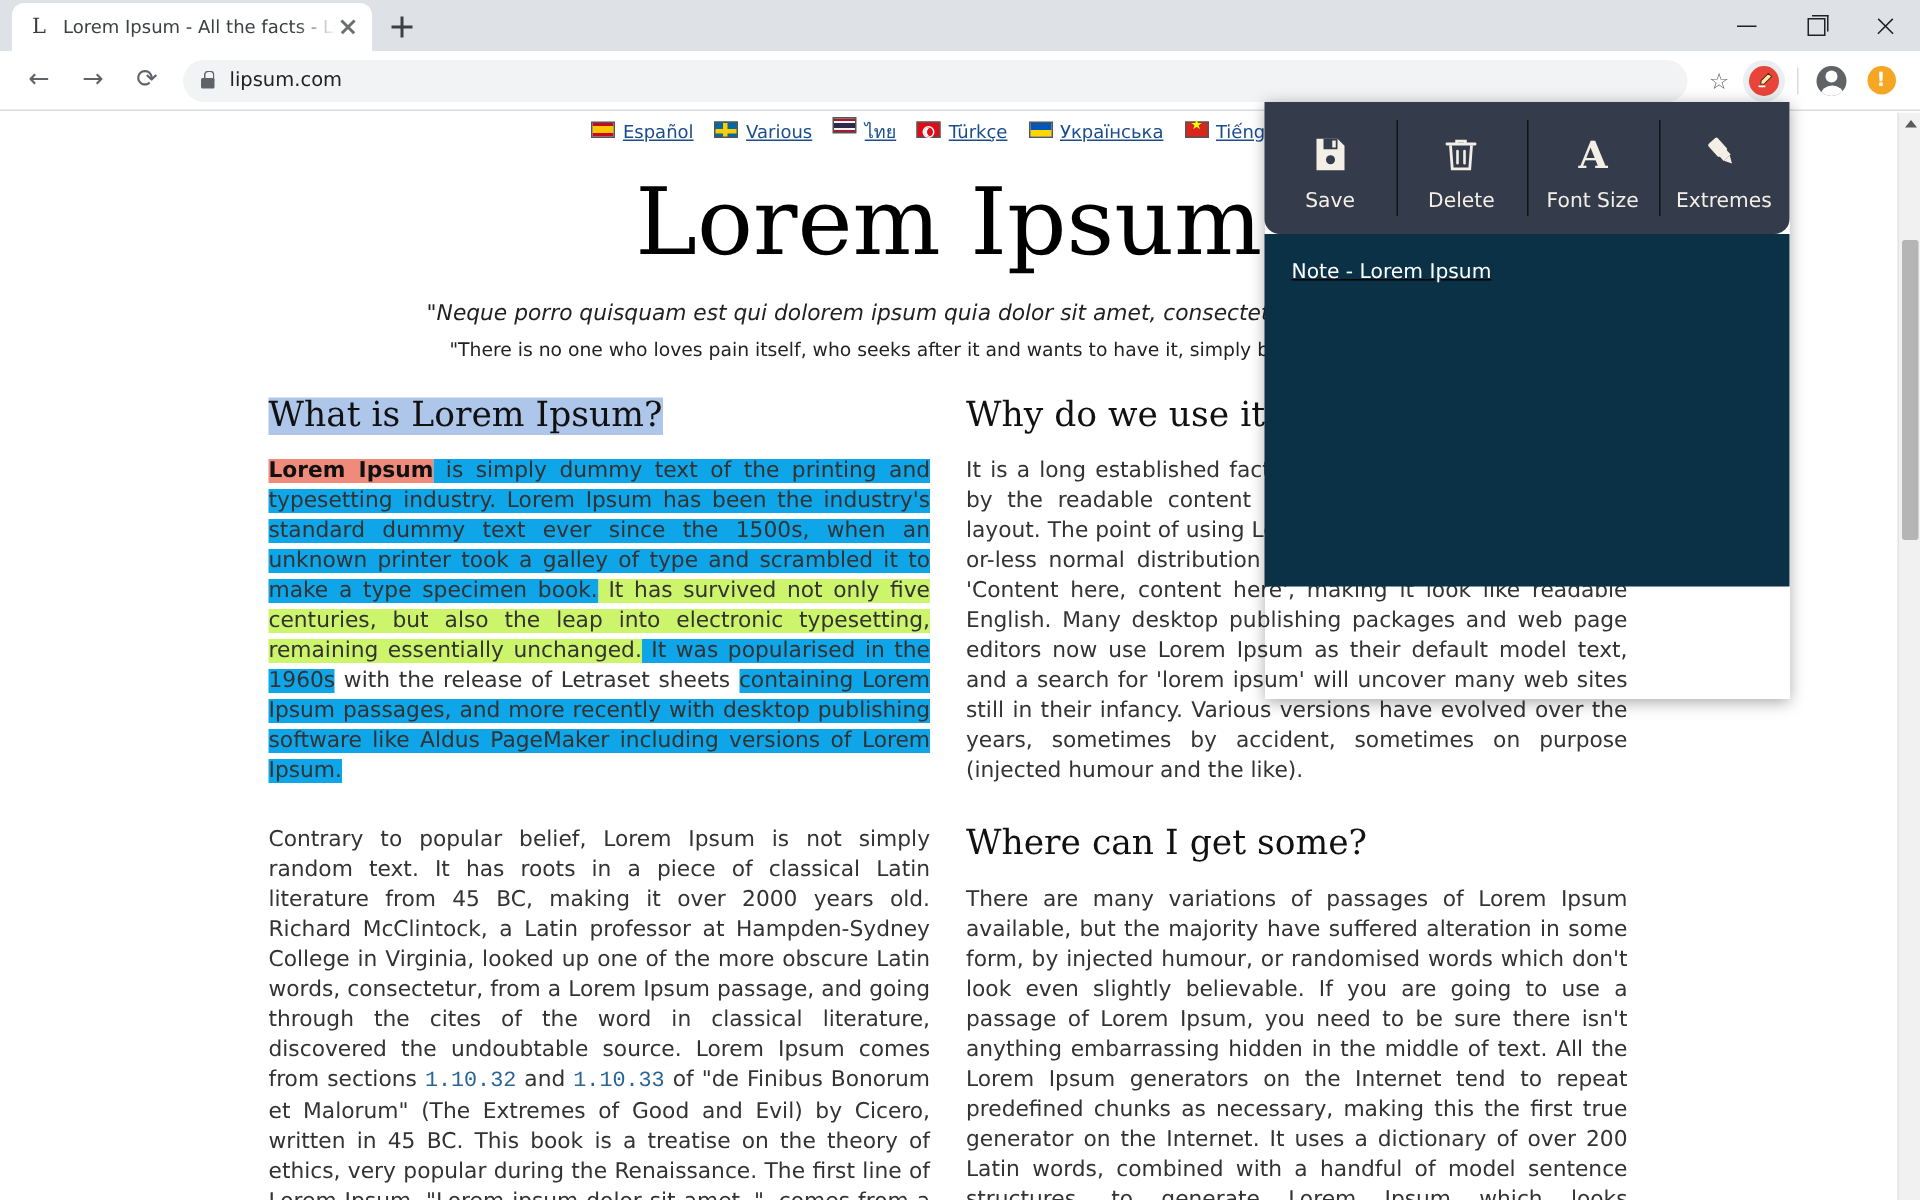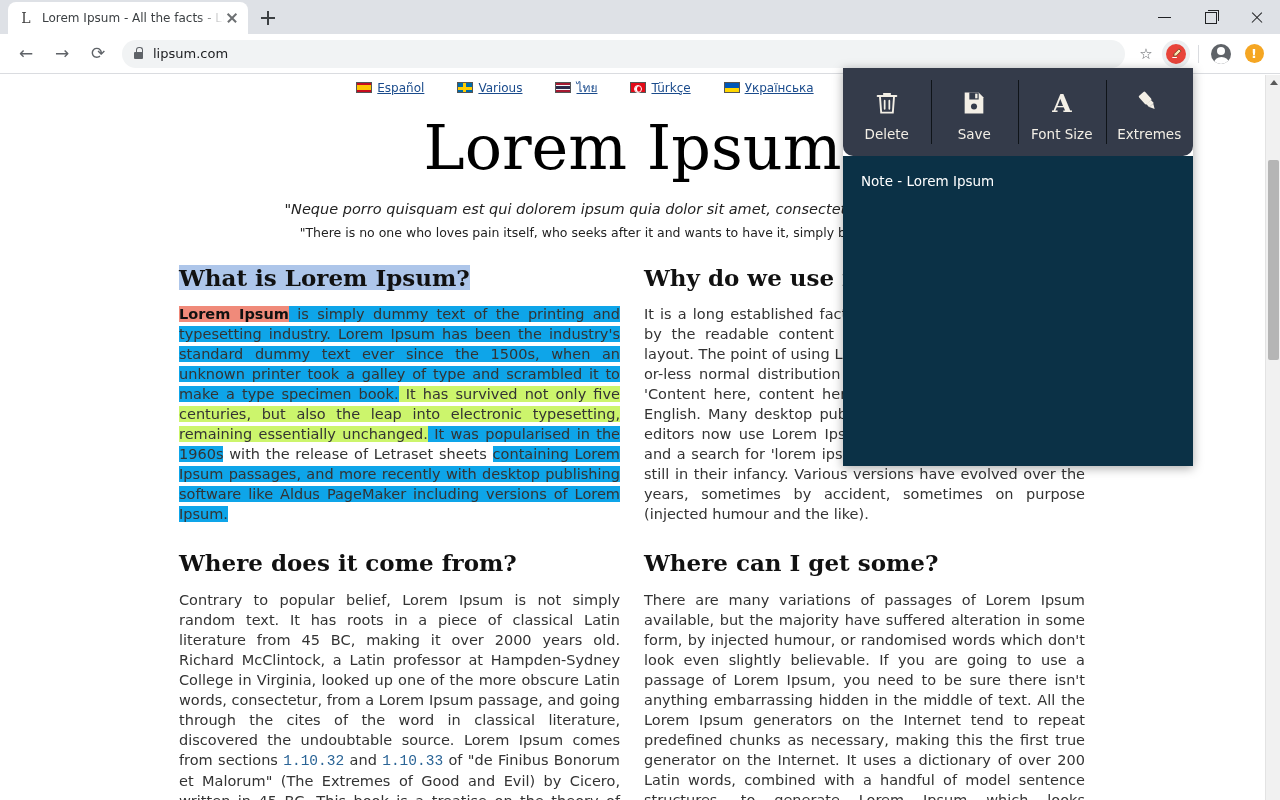--- a/index.html
+++ b/index.html
@@ -173,22 +173,22 @@
     position: absolute; left: 0; top: 0; width: 1265px; height: 725px;
     padding: 0;
   }
 
   .langbar {
     display: flex; justify-content: center; align-items: center;
     gap: 14px; padding-top: 3px; flex-wrap: nowrap;
     white-space: nowrap; overflow: hidden;
   }
   .lang {
-    display: inline-flex; align-items: center; gap: 5px;
-    font-size: 12px; color: #1a4b8c; margin-left: 19px;
+    display: inline-flex; align-items: flex-start; gap: 5px;
+    font-size: 12px; color: #1a4b8c;
   }
   .lang a { color: #1a4b8c; text-decoration: underline; }
   .flag {
     width: 16px; height: 11px; display: inline-block;
     border: 1px solid #555; flex: 0 0 16px;
   }
   .f-es { background: linear-gradient(to bottom,#c60b1e 0 25%,#ffc400 25% 75%,#c60b1e 75% 100%); }
   .f-se { background: #006aa7; position: relative; }
   .f-se::before { content:""; position:absolute; left:5px; top:0; width:3px; height:100%; background:#fecc00; }
   .f-se::after  { content:""; position:absolute; left:0; top:4px; width:100%; height:3px; background:#fecc00; }
@@ -220,21 +220,21 @@
   }
 
   .cols {
     position: absolute; left: 179px; top: 190px;
     width: 906px;
     display: flex; gap: 24px;
   }
   .col { width: 441px; }
   h2.sec {
     font-family: "DejaVu Serif", serif;
-    font-size: 23px; font-weight: bold; color: #111;
+    font-size: 23px; font-weight: normal; color: #111;
     margin: 0 0 14px 0; line-height: 1.1;
     display: inline-block;
   }
   h2.sec.hl-blue { background: #aec6ea; }
   p.body {
     font-size: 14.5px; line-height: 20px; color: #333;
     text-align: justify; margin: 0 0 26px 0;
   }
   p.body a { color: #2a6496; text-decoration: none; font-family: Liberation Mono, monospace; }
   .hl-y { background: #0ea5e9; }
@@ -261,21 +261,21 @@
   .tool + .tool::before {
     content: ""; position: absolute; left: 0; top: 12px;
     width: 1px; height: 64px; background: #0f1419;
   }
   .tool-ico {
     height: 34px; display: flex; align-items: center; justify-content: center;
     margin-bottom: 8px;
   }
   .tool-label { font-size: 13.5px; color: #f3efe6; line-height: 1; }
   .note-body {
-    height: 310px; background: #0b3146; padding: 16px 18px;
+    height: 235px; background: #0b3146; padding: 16px 18px; text-decoration: underline;
   }
   .note-text {
     font-size: 13.5px; color: #ffffff; line-height: 1.4;
   }
 </style>
 </head>
 <body>
 
 <div id="browser">
 
@@ -359,21 +359,20 @@
       <div class="site-title">Lorem Ipsum</div>
       <div class="quote1">"Neque porro quisquam est qui dolorem ipsum quia dolor sit amet, consectetur, adipisci velit..."</div>
       <div class="quote2">"There is no one who loves pain itself, who seeks after it and wants to have it, simply because it is pain..."</div>
 
       <div class="cols">
 
         <div class="col">
           <h2 class="sec hl-blue">What is Lorem Ipsum?</h2>
           <p class="body"><span class="hl-r" style="font-weight:bold">Lorem Ipsum</span><span class="hl-y"> is simply dummy text of the printing and typesetting industry. Lorem Ipsum has been the industry's standard dummy text ever since the 1500s, when an unknown printer took a galley of type and scrambled it to make a type specimen book.</span><span class="hl-g"> It has survived not only five centuries, but also the leap into electronic typesetting, remaining essentially unchanged.</span><span class="hl-y"> It was popularised in the 1960s</span><span> with the release of Letraset sheets </span><span class="hl-y">containing Lorem Ipsum passages, and more recently with desktop publishing software like Aldus PageMaker including versions of Lorem Ipsum.</span></p>
 
-          <h2 class="sec">Where does it come from?</h2>
           <p class="body"><span>Contrary to popular belief, Lorem Ipsum is not simply random text. It has roots in a piece of classical Latin literature from 45 BC, making it over 2000 years old. Richard McClintock, a Latin professor at Hampden-Sydney College in Virginia, looked up one of the more obscure Latin words, consectetur, from a Lorem Ipsum passage, and going through the cites of the word in classical literature, discovered the undoubtable source. Lorem Ipsum comes from sections </span><a href="#">1.10.32</a><span> and </span><a href="#">1.10.33</a><span> of "de Finibus Bonorum et Malorum" (The Extremes of Good and Evil) by Cicero, written in 45 BC. This book is a treatise on the theory of ethics, very popular during the Renaissance. The first line of Lorem Ipsum, "Lorem ipsum dolor sit amet..", comes from a line in section </span></p>
         </div>
 
         <div class="col">
           <h2 class="sec">Why do we use it?</h2>
           <p class="body">It is a long established fact that a reader will be distracted by the readable content of a page when looking at its layout. The point of using Lorem Ipsum is that it has a more-or-less normal distribution of letters, as opposed to using 'Content here, content here', making it look like readable English. Many desktop publishing packages and web page editors now use Lorem Ipsum as their default model text, and a search for 'lorem ipsum' will uncover many web sites still in their infancy. Various versions have evolved over the years, sometimes by accident, sometimes on purpose (injected humour and the like).</p>
 
           <h2 class="sec">Where can I get some?</h2>
           <p class="body">There are many variations of passages of Lorem Ipsum available, but the majority have suffered alteration in some form, by injected humour, or randomised words which don't look even slightly believable. If you are going to use a passage of Lorem Ipsum, you need to be sure there isn't anything embarrassing hidden in the middle of text. All the Lorem Ipsum generators on the Internet tend to repeat predefined chunks as necessary, making this the first true generator on the Internet. It uses a dictionary of over 200 Latin words, combined with a handful of model sentence structures, to generate Lorem Ipsum which looks reasonable. The generated Lorem Ipsum is therefore always free from repetition, injected humour, or non-characteristic words etc.</p>
         </div>
@@ -383,43 +382,43 @@
 
     <div class="pagescroll-track">
       <div class="pagescroll-up"></div>
       <div class="pagescroll-thumb"></div>
     </div>
   </div>
 
   <div class="note-panel">
 
     <div class="note-toolbar">
+
+      <div class="tool">
+        <span class="tool-ico">
+          <svg width="28" height="28" viewBox="0 0 24 24" aria-hidden="true">
+            <path d="M4 3h12l4 4v14H4z" fill="#f3efe6"></path>
+            <rect x="8" y="3" width="8" height="6" fill="#343b4a"></rect>
+            <rect x="13" y="4" width="2" height="4" fill="#f3efe6"></rect>
+            <circle cx="12" cy="15" r="2.6" fill="#343b4a"></circle>
+          </svg>
+        </span>
+        <span class="tool-label">Save</span>
+      </div>
 
       <div class="tool">
         <span class="tool-ico">
           <svg width="28" height="28" viewBox="0 0 24 24" aria-hidden="true">
             <path d="M4 6h16" stroke="#f3efe6" stroke-width="1.7" stroke-linecap="round"></path>
             <path d="M9.5 6V4.3h5V6" stroke="#f3efe6" stroke-width="1.6" fill="none"></path>
             <path d="M6 6.8l1 13.4h10l1-13.4" stroke="#f3efe6" stroke-width="1.6" fill="none"></path>
             <path d="M10 10v7M14 10v7" stroke="#f3efe6" stroke-width="1.5" stroke-linecap="round"></path>
           </svg>
         </span>
         <span class="tool-label">Delete</span>
-      </div>
-
-      <div class="tool">
-        <span class="tool-ico">
-          <svg width="28" height="28" viewBox="0 0 24 24" aria-hidden="true">
-            <path d="M4 3h12l4 4v14H4z" fill="#f3efe6"></path>
-            <rect x="8" y="3" width="8" height="6" fill="#343b4a"></rect>
-            <rect x="13" y="4" width="2" height="4" fill="#f3efe6"></rect>
-            <circle cx="12" cy="15" r="2.6" fill="#343b4a"></circle>
-          </svg>
-        </span>
-        <span class="tool-label">Save</span>
       </div>
 
       <div class="tool">
         <span class="tool-ico">
           <svg width="30" height="30" viewBox="0 0 24 24" aria-hidden="true">
             <text x="12" y="19" text-anchor="middle" font-family="DejaVu Serif, serif" font-size="20" font-weight="bold" fill="#f3efe6">A</text>
           </svg>
         </span>
         <span class="tool-label">Font Size</span>
       </div>

